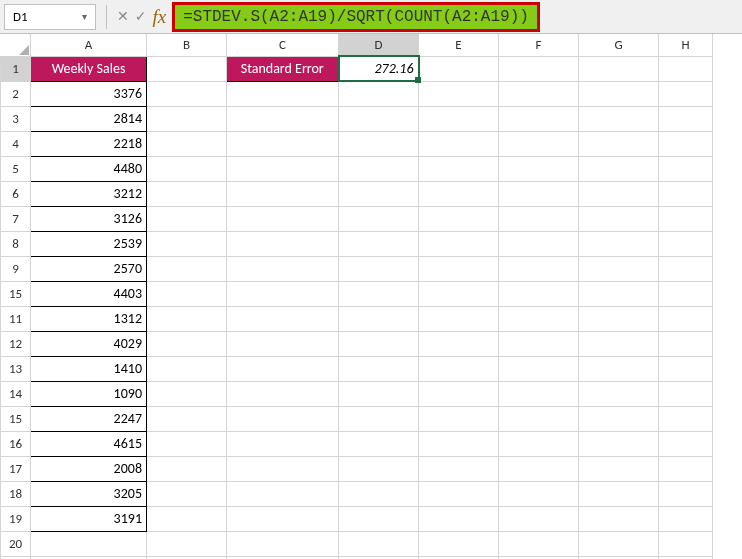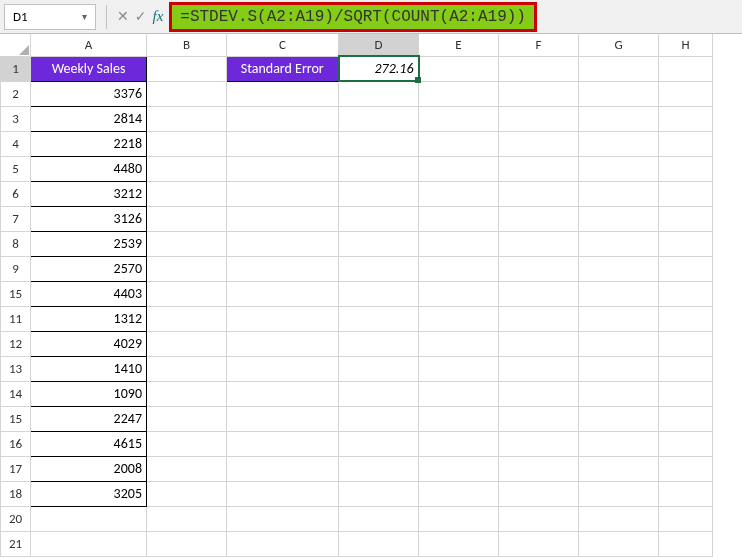--- a/index.html
+++ b/index.html
@@ -50,22 +50,22 @@
       display: flex;
       align-items: center;
       gap: 6px;
       padding: 0 6px;
       color: #888;
       font-size: 14px;
     }
     .fb-fx {
       font-style: italic;
       font-family: 'Times New Roman', serif;
-      font-size: 15px;
-      color: #0f766e;
+      font-size: 19px;
+      color: #a16207;
     }
     .formula-box-wrap {
       flex: 1;
       display: flex;
       align-items: center;
     }
     .formula-highlight {
       border: 3px solid #cc0000;
       padding: 3px 8px;
       background: #84cc16;
@@ -123,21 +123,21 @@
     }
     .corner svg {
       position: absolute;
       right: 1px;
       bottom: 1px;
     }
     .data-cell {
       background: #ffffff;
     }
     .header-cell {
-      background: #6d28d9;
+      background: #be185d;
       color: #ffffff;
       text-align: center;
       font-weight: normal;
     }
     .bordered {
       border: 1px solid #000000;
     }
     .selected-cell {
       border: 2px solid #1f6e43;
       position: relative;
@@ -393,20 +393,31 @@
     <td class="data-cell bordered">3205</td>
     <td class="data-cell"></td>
           <td class="data-cell"></td>
           <td class="data-cell"></td>
           <td class="data-cell"></td>
           <td class="data-cell"></td>
           <td class="data-cell"></td>
           <td class="data-cell"></td>
   </tr>
   <tr>
+    <th class="row-header">19</th>
+    <td class="data-cell bordered">3191</td>
+    <td class="data-cell"></td>
+          <td class="data-cell"></td>
+          <td class="data-cell"></td>
+          <td class="data-cell"></td>
+          <td class="data-cell"></td>
+          <td class="data-cell"></td>
+          <td class="data-cell"></td>
+  </tr>
+  <tr>
     <th class="row-header">20</th>
     <td class="data-cell"></td>
           <td class="data-cell"></td>
           <td class="data-cell"></td>
           <td class="data-cell"></td>
           <td class="data-cell"></td>
           <td class="data-cell"></td>
           <td class="data-cell"></td>
           <td class="data-cell"></td>
   </tr>

